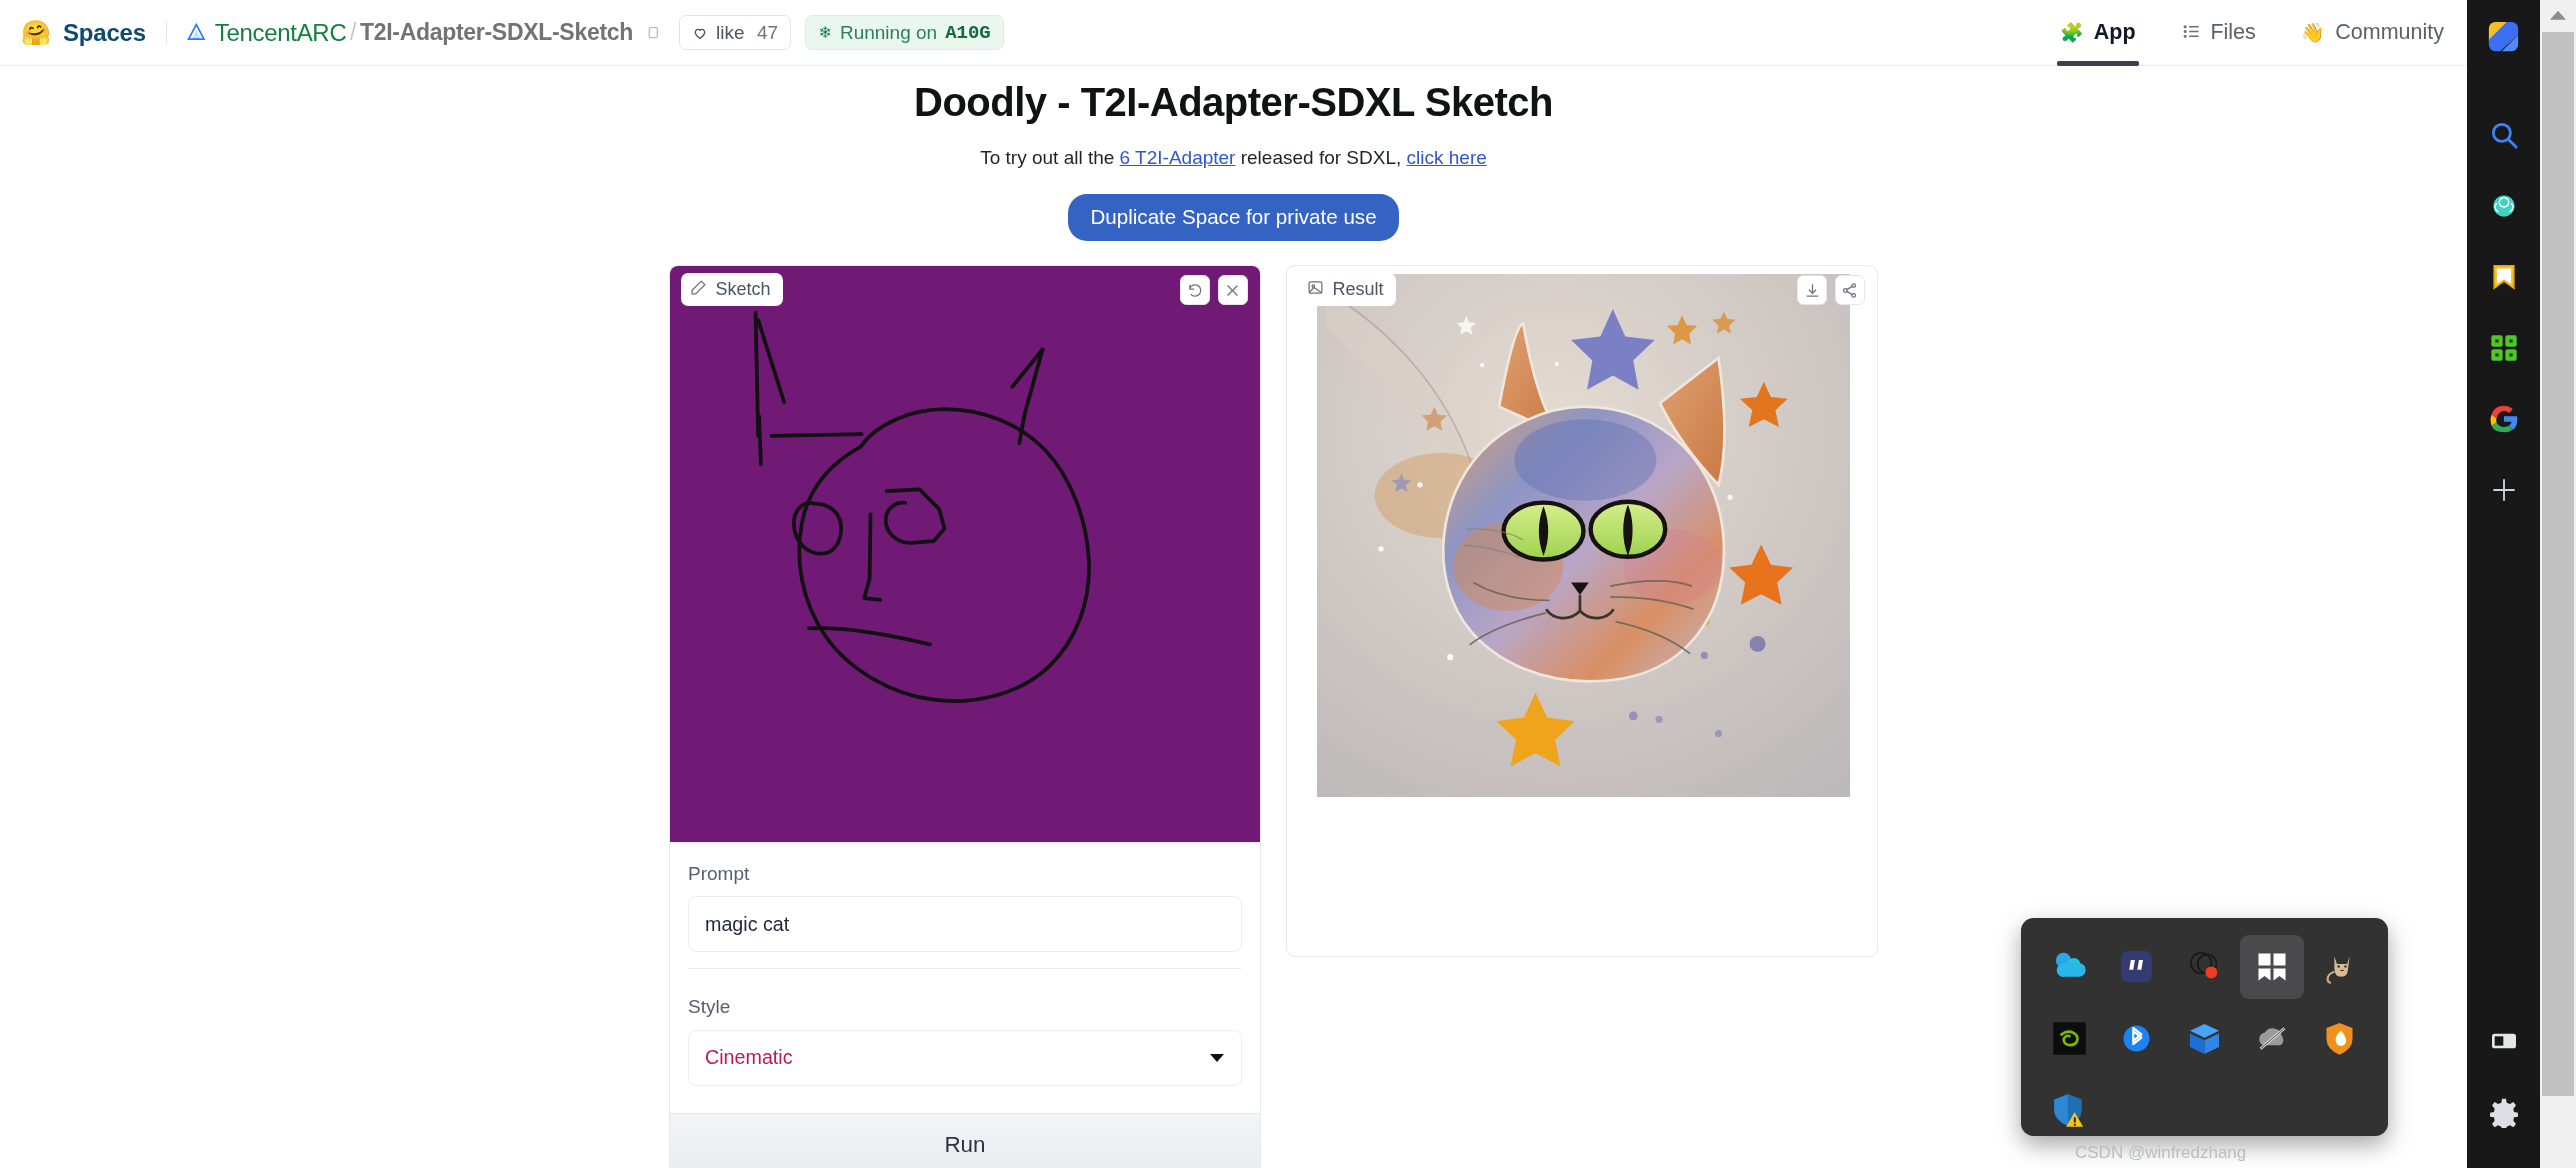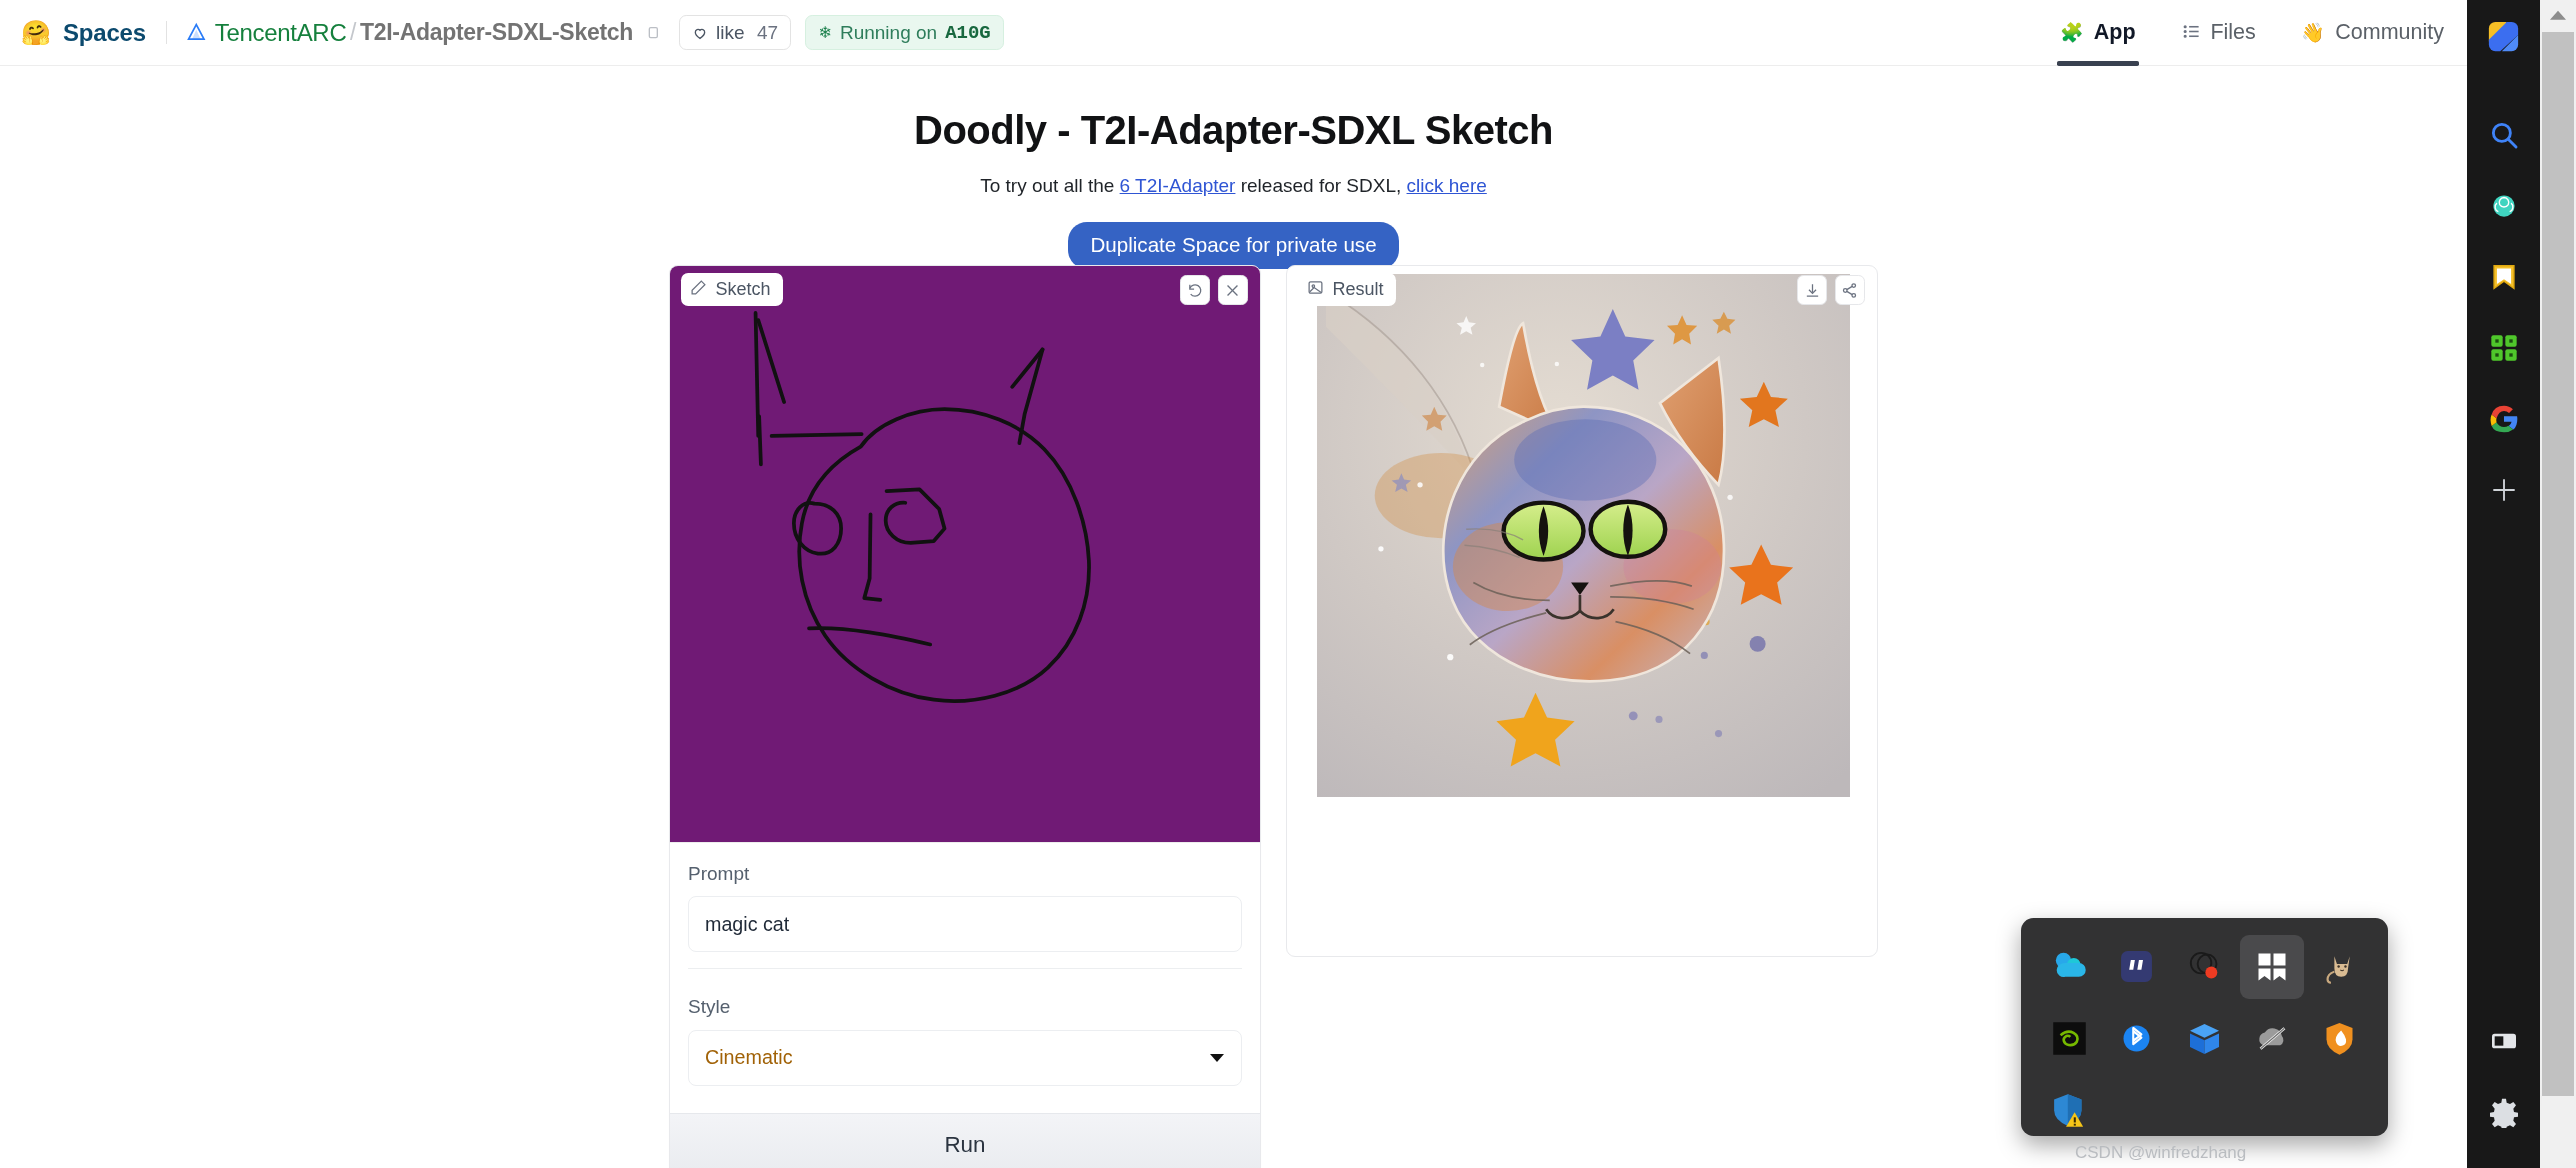--- a/index.html
+++ b/index.html
@@ -81,21 +81,21 @@
   .nav-tab.active::after {
     content: ""; position: absolute; left: 19.7px; right: 19.7px; bottom: 0;
     height: 4.5px; background: #394150; border-radius: 1.8px;
   }
   .nav-ico { font-size: 19px; line-height: 1; }
 
   
   #title-block { position: absolute; left:0; top: 66px; width: 2467px; text-align: center; }
   #app-title {
     font-size: 40px; font-weight: 700; color: #111214;
-    letter-spacing: -0.5px; margin-top: 42px;
+    letter-spacing: -0.5px; margin-top: 14px;
   }
   #app-sub {
     font-size: 19px; color: #1f2328; margin-top: 21.5px;
   }
   #app-sub a { color: #2f55d4; text-decoration: underline; }
   #dup-btn {
     display: inline-block; margin-top: 25px;
     background: #3563c4; color: #fff;
     font-size: 20.6px; padding: 11.6px 22.4px; border-radius: 19px;
     border: none; cursor: pointer;
@@ -146,21 +146,21 @@
     border: 0.9px solid #eceef1; border-radius: 8px;
     background: #fff; font-size: 19.7px; color: #1f2937;
     padding: 0 16px; font-family: "Liberation Sans", sans-serif;
     outline: none;
   }
   .divider-line { height: 0.9px; background: #eceef0; margin-top: 16px; }
   .select-wrap { position: relative; }
   .select-box {
     width: 100%; height: 56px;
     border: 0.9px solid #eceef1; border-radius: 8px;
-    background: #fff; font-size: 19.7px; color: #a16207;
+    background: #fff; font-size: 19.7px; color: #be185d;
     padding: 0 16px; display: flex; align-items: center;
     cursor: pointer;
   }
   .caret {
     position: absolute; right: 18px; top: 50%; transform: translateY(-50%);
     width: 0; height: 0; border-left: 7.2px solid transparent;
     border-right: 7.2px solid transparent; border-top: 8px solid #111;
   }
   #run-btn {
     display: block; width: 100%; height: 64px; margin-top: 19.7px;

